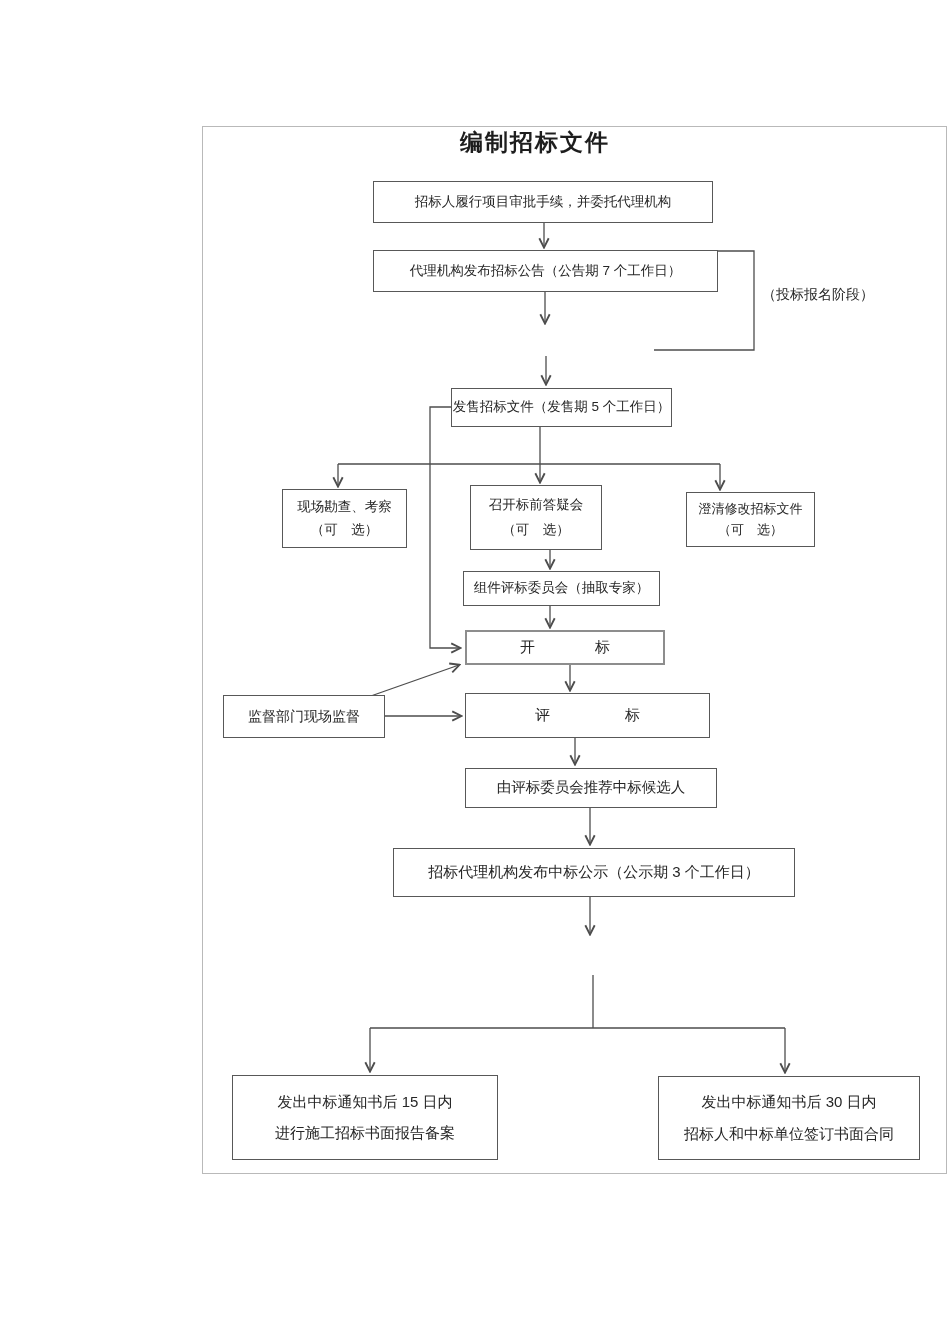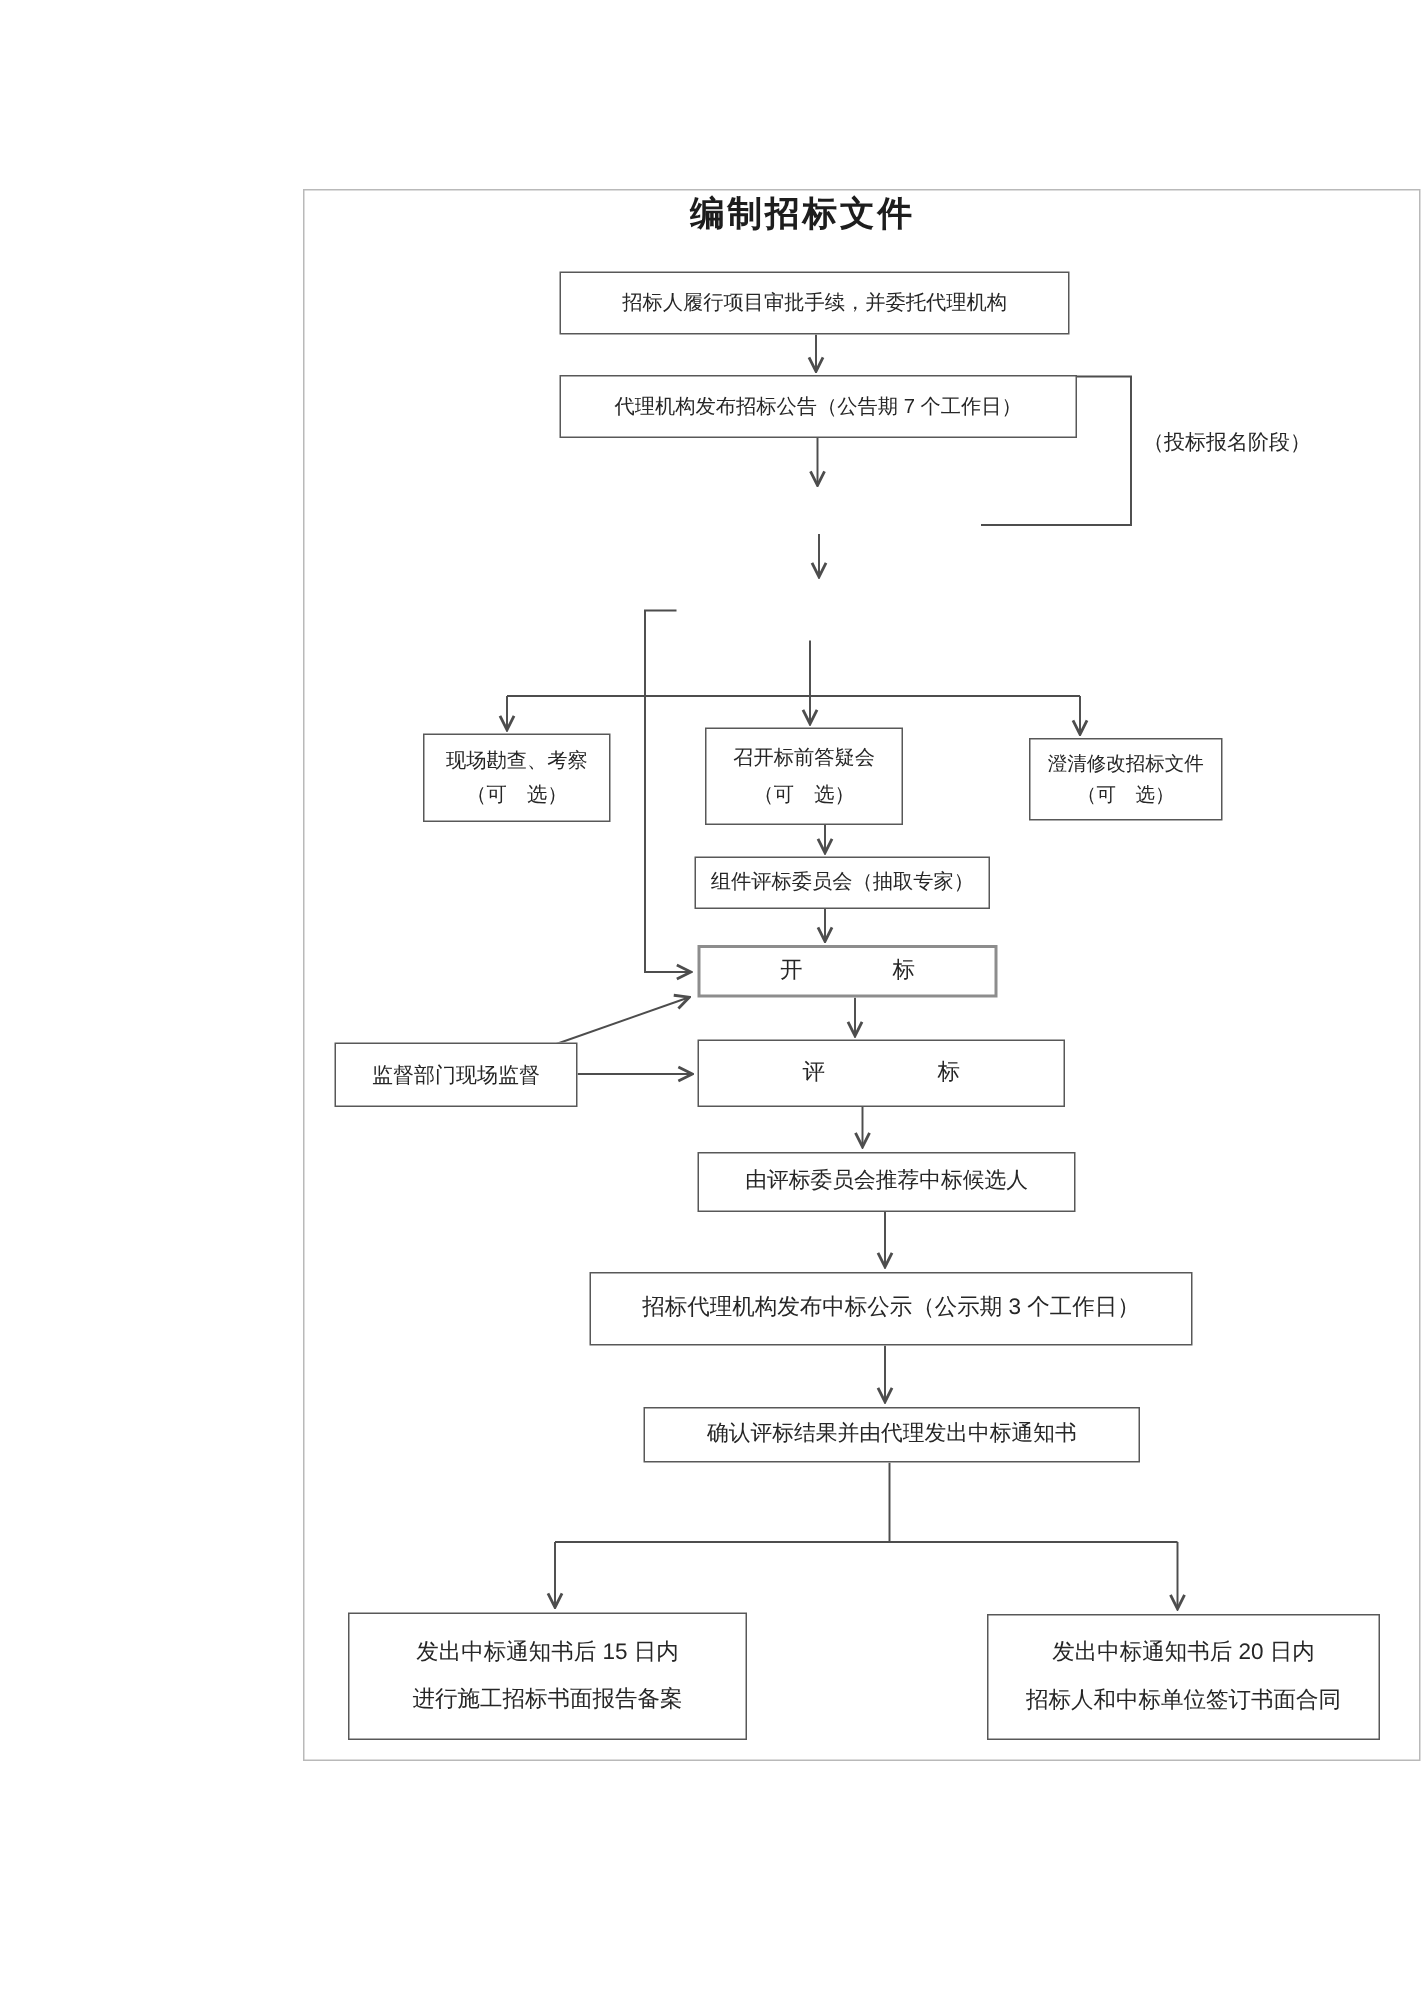--- a/index.html
+++ b/index.html
@@ -79,20 +79,23 @@
     <span class="lbl">招标人履行项目审批手续，并委托代理机构</span>
   </div>
 
   <div class="node" id="n-announce">
     <span class="lbl">代理机构发布招标公告（公告期 7 个工作日）</span>
   </div>
 
   <div id="stage-note">（投标报名阶段）</div>
 
 
+  <div class="node" id="n-sell">
+    <span class="lbl">发售招标文件（发售期 5 个工作日）</span>
+  </div>
 
   <div class="node two" id="n-survey">
     <span class="lbl">现场勘查、考察</span>
     <span class="lbl">（可　选）</span>
   </div>
 
   <div class="node two" id="n-qa">
     <span class="lbl">召开标前答疑会</span>
     <span class="lbl">（可　选）</span>
   </div>
@@ -119,27 +122,24 @@
   </div>
 
   <div class="node" id="n-recommend">
     <span class="lbl">由评标委员会推荐中标候选人</span>
   </div>
 
   <div class="node" id="n-publicity">
     <span class="lbl">招标代理机构发布中标公示（公示期 3 个工作日）</span>
   </div>
 
-  <div class="node" id="n-confirm">
-    <span class="lbl">确认评标结果并由代理发出中标通知书</span>
-  </div>
 
   <div class="node two" id="n-record">
     <span class="lbl">发出中标通知书后 15 日内</span>
     <span class="lbl">进行施工招标书面报告备案</span>
   </div>
 
   <div class="node two" id="n-contract">
-    <span class="lbl">发出中标通知书后 20 日内</span>
+    <span class="lbl">发出中标通知书后 30 日内</span>
     <span class="lbl">招标人和中标单位签订书面合同</span>
   </div>
 
 </div>
 
 </body></html>

